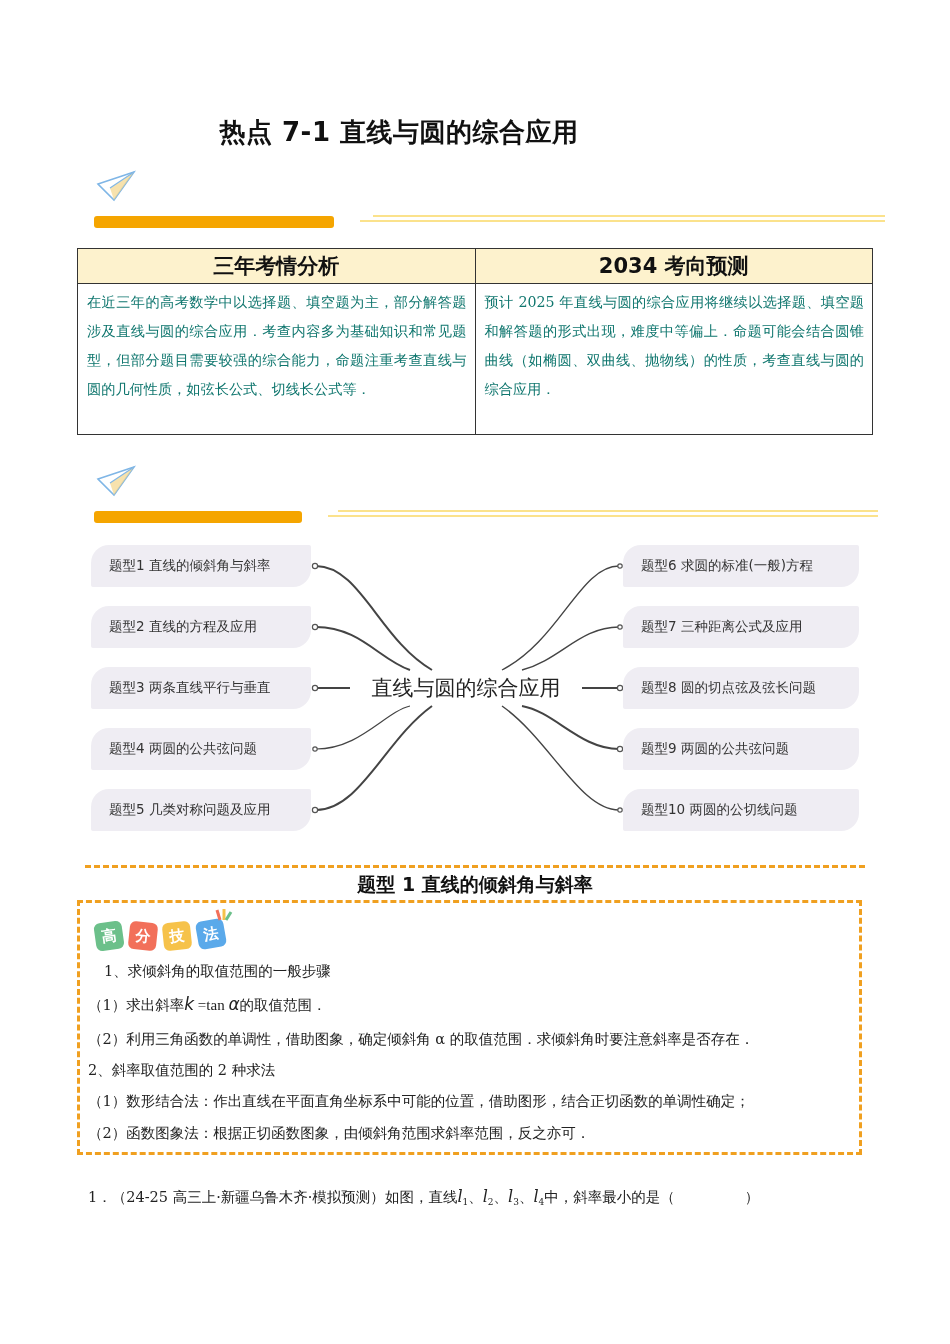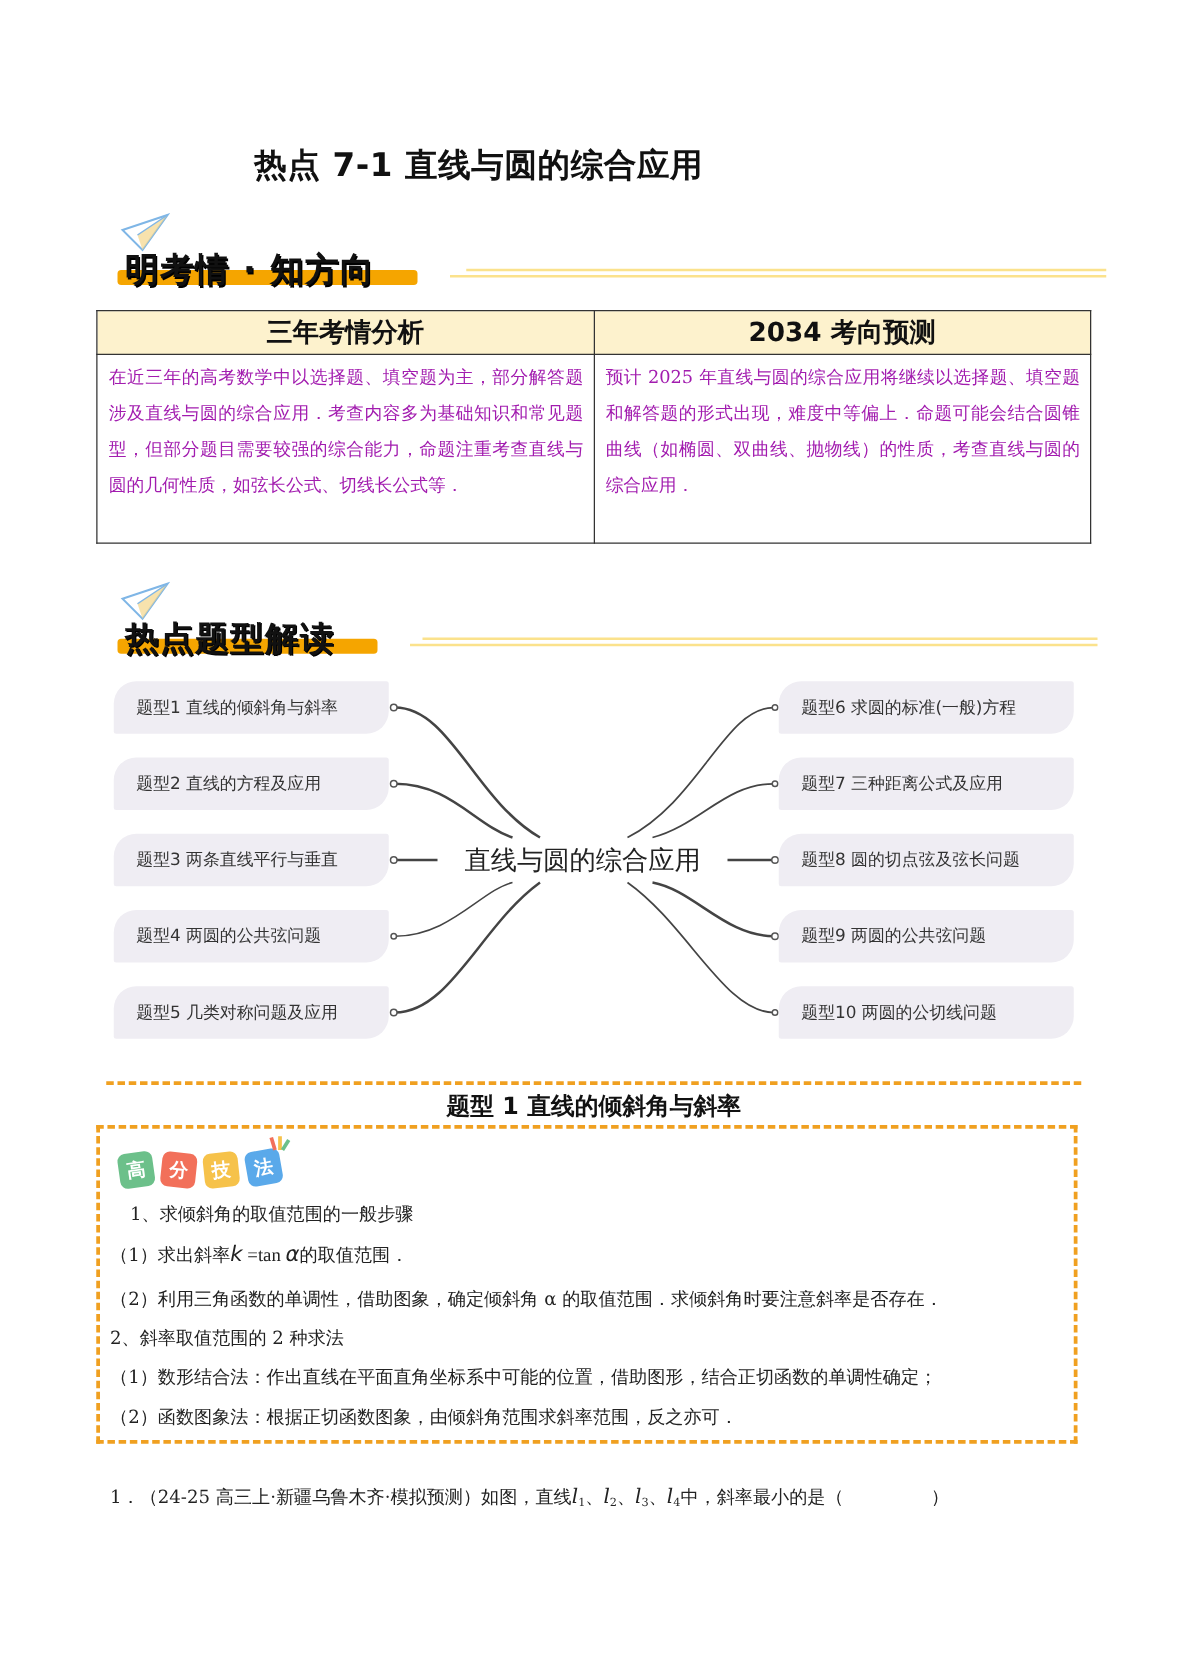--- a/index.html
+++ b/index.html
@@ -1,38 +1,38 @@
 <!DOCTYPE html>
 <html><head>
 <meta charset="utf-8">
 <style>
   html, body { margin: 0; padding: 0; background: #ffffff; }
   body { width: 950px; height: 1344px; position: relative; overflow: hidden;
          font-family: "DejaVu Serif", "Liberation Serif", serif; color: #111; }
   .abs { position: absolute; }
 
   
-  .page-title { left: 0; width: 766px; top: 115px; text-align: center;
+  .page-title { left: 16px; width: 766px; top: 115px; text-align: center;
     font-family: "DejaVu Sans", sans-serif; font-weight: bold; font-size: 26px; letter-spacing: 0.5px; color: #111; }
 
   
   .banner { height: 70px; }
   .banner .plane { position: absolute; left: 8px; top: 0; width: 40px; height: 34px; }
   .banner .hl { position: absolute; left: 6px; top: 46px; height: 12px; border-radius: 3px; background: #f5a500; }
   .banner .label { position: absolute; left: 12px; top: 28px; font-family: "DejaVu Sans", sans-serif;
     font-weight: bold; font-size: 27px; color: #111; letter-spacing: 1px;
     text-shadow: 1px 1px 0 #000; }
   .banner .rule1, .banner .rule2 { position: absolute; height: 2px; background: #fbe28c; }
 
   
   .analysis-table { left: 77px; top: 248px; width: 796px; border-collapse: collapse; table-layout: fixed; }
   .analysis-table th { background: #fdf2cd; border: 1px solid #333; height: 34px;
     font-family: "DejaVu Sans", sans-serif; font-size: 21px; font-weight: bold; color: #111; padding: 0; }
   .analysis-table td { border: 1px solid #333; vertical-align: top; padding: 4px 8px 8px 9px;
-    font-size: 14.2px; line-height: 29px; color: #a21caf; text-align: justify; height: 138px; margin-top: 44px; }
+    font-size: 14.2px; line-height: 29px; color: #0f766e; text-align: justify; height: 138px; margin-top: 44px; }
 
   
   .mm-node { height: 42px; background: #efedf3; border-radius: 18px 2px 18px 2px;
     font-family: "DejaVu Sans", sans-serif; font-size: 13.5px; color: #333;
     display: flex; align-items: center; box-sizing: border-box; padding-left: 18px; }
   .mm-center { left: 355px; top: 674px; width: 222px; text-align: center;
     font-family: "DejaVu Sans", sans-serif; font-size: 21px; color: #222; }
   .mm-svg { left: 0; top: 0; }
 
   
@@ -58,21 +58,20 @@
 
 <div class="abs page-title">热点 7-1 直线与圆的综合应用</div>
 
 <div class="abs banner" style="left:88px; top:170px; width:800px;">
   <svg class="plane" viewBox="0 0 40 34">
     <path d="M2 14 L38 2 L18 30 Z" fill="none" stroke="#7fb6e6" stroke-width="1.6"></path>
     <path d="M14 18 L38 2 L18 30 Z" fill="#f3d58a" opacity="0.7"></path>
     <path d="M14 18 L38 2" stroke="#7fb6e6" stroke-width="1.2"></path>
   </svg>
   <div class="hl" style="width:240px;"></div>
-  <div class="label">明考情 · 知方向</div>
   <div class="rule1" style="left:285px; top:45px; width:512px;"></div>
   <div class="rule2" style="left:272px; top:50px; width:525px;"></div>
 </div>
 
 <table class="abs analysis-table">
   <thead>
     <tr>
       <th>三年考情分析</th>
       <th>2034 考向预测</th>
     </tr>
@@ -85,21 +84,20 @@
   </tbody>
 </table>
 
 <div class="abs banner" style="left:88px; top:465px; width:800px;">
   <svg class="plane" viewBox="0 0 40 34">
     <path d="M2 14 L38 2 L18 30 Z" fill="none" stroke="#7fb6e6" stroke-width="1.6"></path>
     <path d="M14 18 L38 2 L18 30 Z" fill="#f3d58a" opacity="0.7"></path>
     <path d="M14 18 L38 2" stroke="#7fb6e6" stroke-width="1.2"></path>
   </svg>
   <div class="hl" style="width:208px;"></div>
-  <div class="label">热点题型解读</div>
   <div class="rule1" style="left:250px; top:45px; width:540px;"></div>
   <div class="rule2" style="left:240px; top:50px; width:550px;"></div>
 </div>
 
 <svg class="abs mm-svg" width="950" height="860">
   <g fill="none" stroke="#444" stroke-width="2">
 
     <path d="M316 566 C360 566, 380 640, 432 670"></path>
     <path d="M316 627 C360 627, 380 660, 410 670"></path>
     <path d="M316 688 L350 688"></path>

